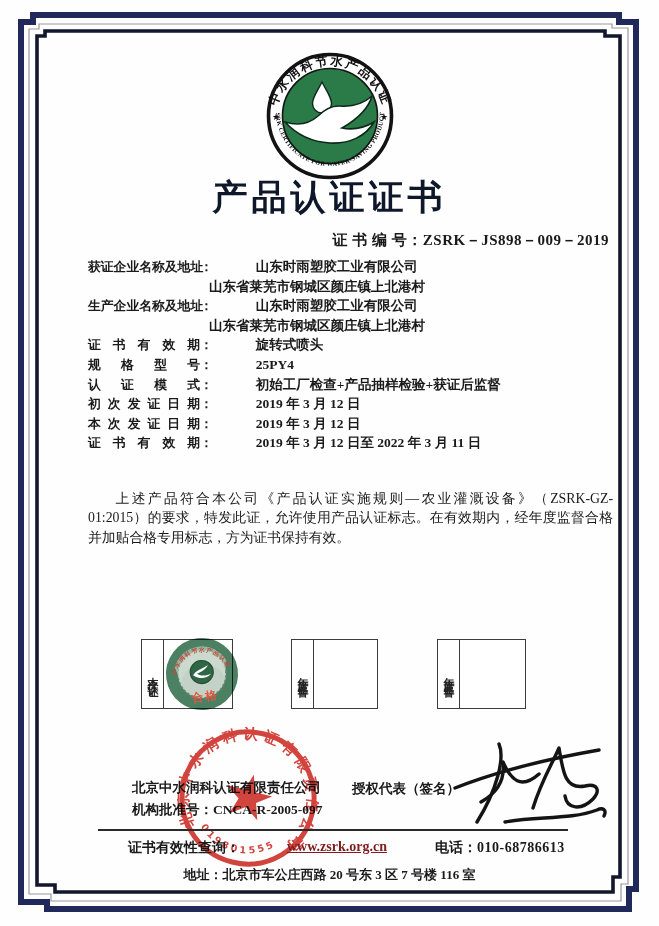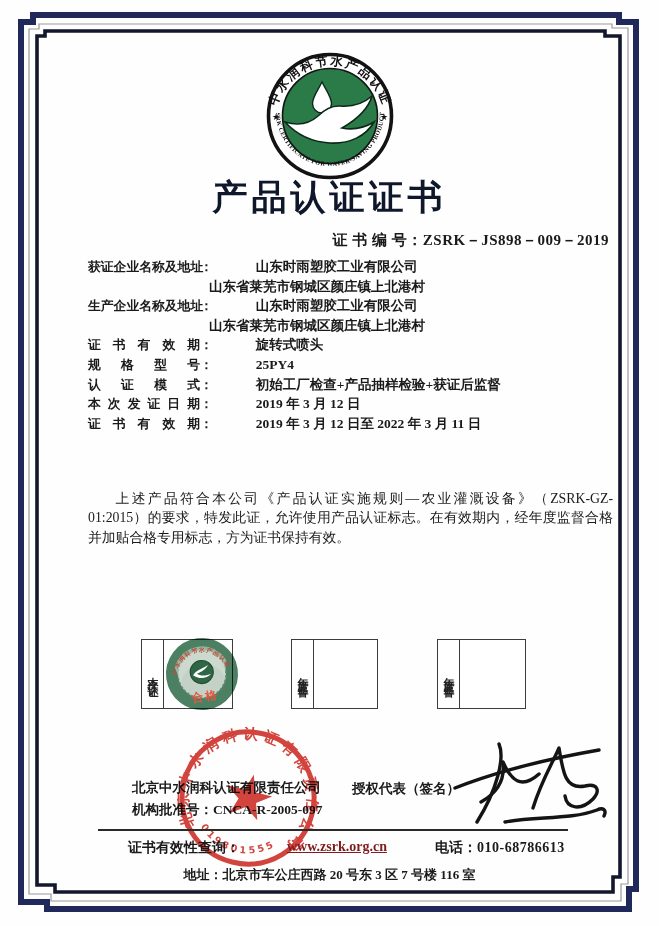--- a/index.html
+++ b/index.html
@@ -113,20 +113,23 @@
     <div class="frow">
       <span class="lbl">证书有效期</span><span class="sep">：</span><span class="val">旋转式喷头</span>
     </div>
     <div class="frow">
       <span class="lbl">规格型号</span><span class="sep">：</span><span class="val">25PY4</span>
     </div>
     <div class="frow">
       <span class="lbl">认证模式</span><span class="sep">：</span><span class="val">初始工厂检查+产品抽样检验+获证后监督</span>
     </div>
     <div class="frow">
+      <span class="lbl">初次发证日期</span><span class="sep">：</span><span class="val">2019 年 3 月 12 日</span>
+    </div>
+    <div class="frow">
       <span class="lbl">本次发证日期</span><span class="sep">：</span><span class="val">2019 年 3 月 12 日</span>
     </div>
     <div class="frow">
       <span class="lbl">证书有效期</span><span class="sep">：</span><span class="val">2019 年 3 月 12 日至 2022 年 3 月 11 日</span>
     </div>
   </div>
 
   <div id="para" class="abs">上述产品符合本公司《产品认证实施规则—农业灌溉设备》（ZSRK-GZ- 01:2015）的要求，特发此证，允许使用产品认证标志。在有效期内，经年度监督合格并加贴合格专用标志，方为证书保持有效。</div>
 
   <div id="box1" class="abs cbox">

